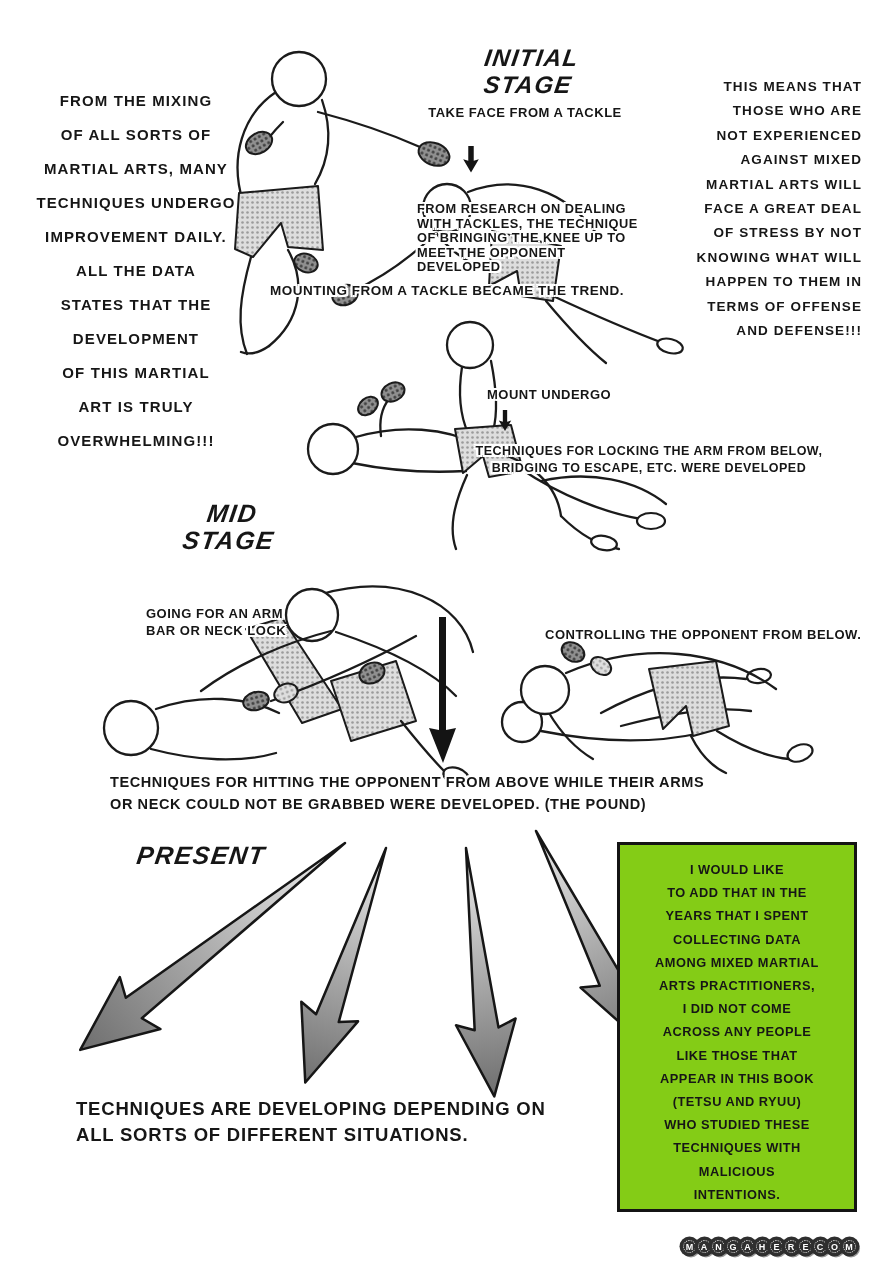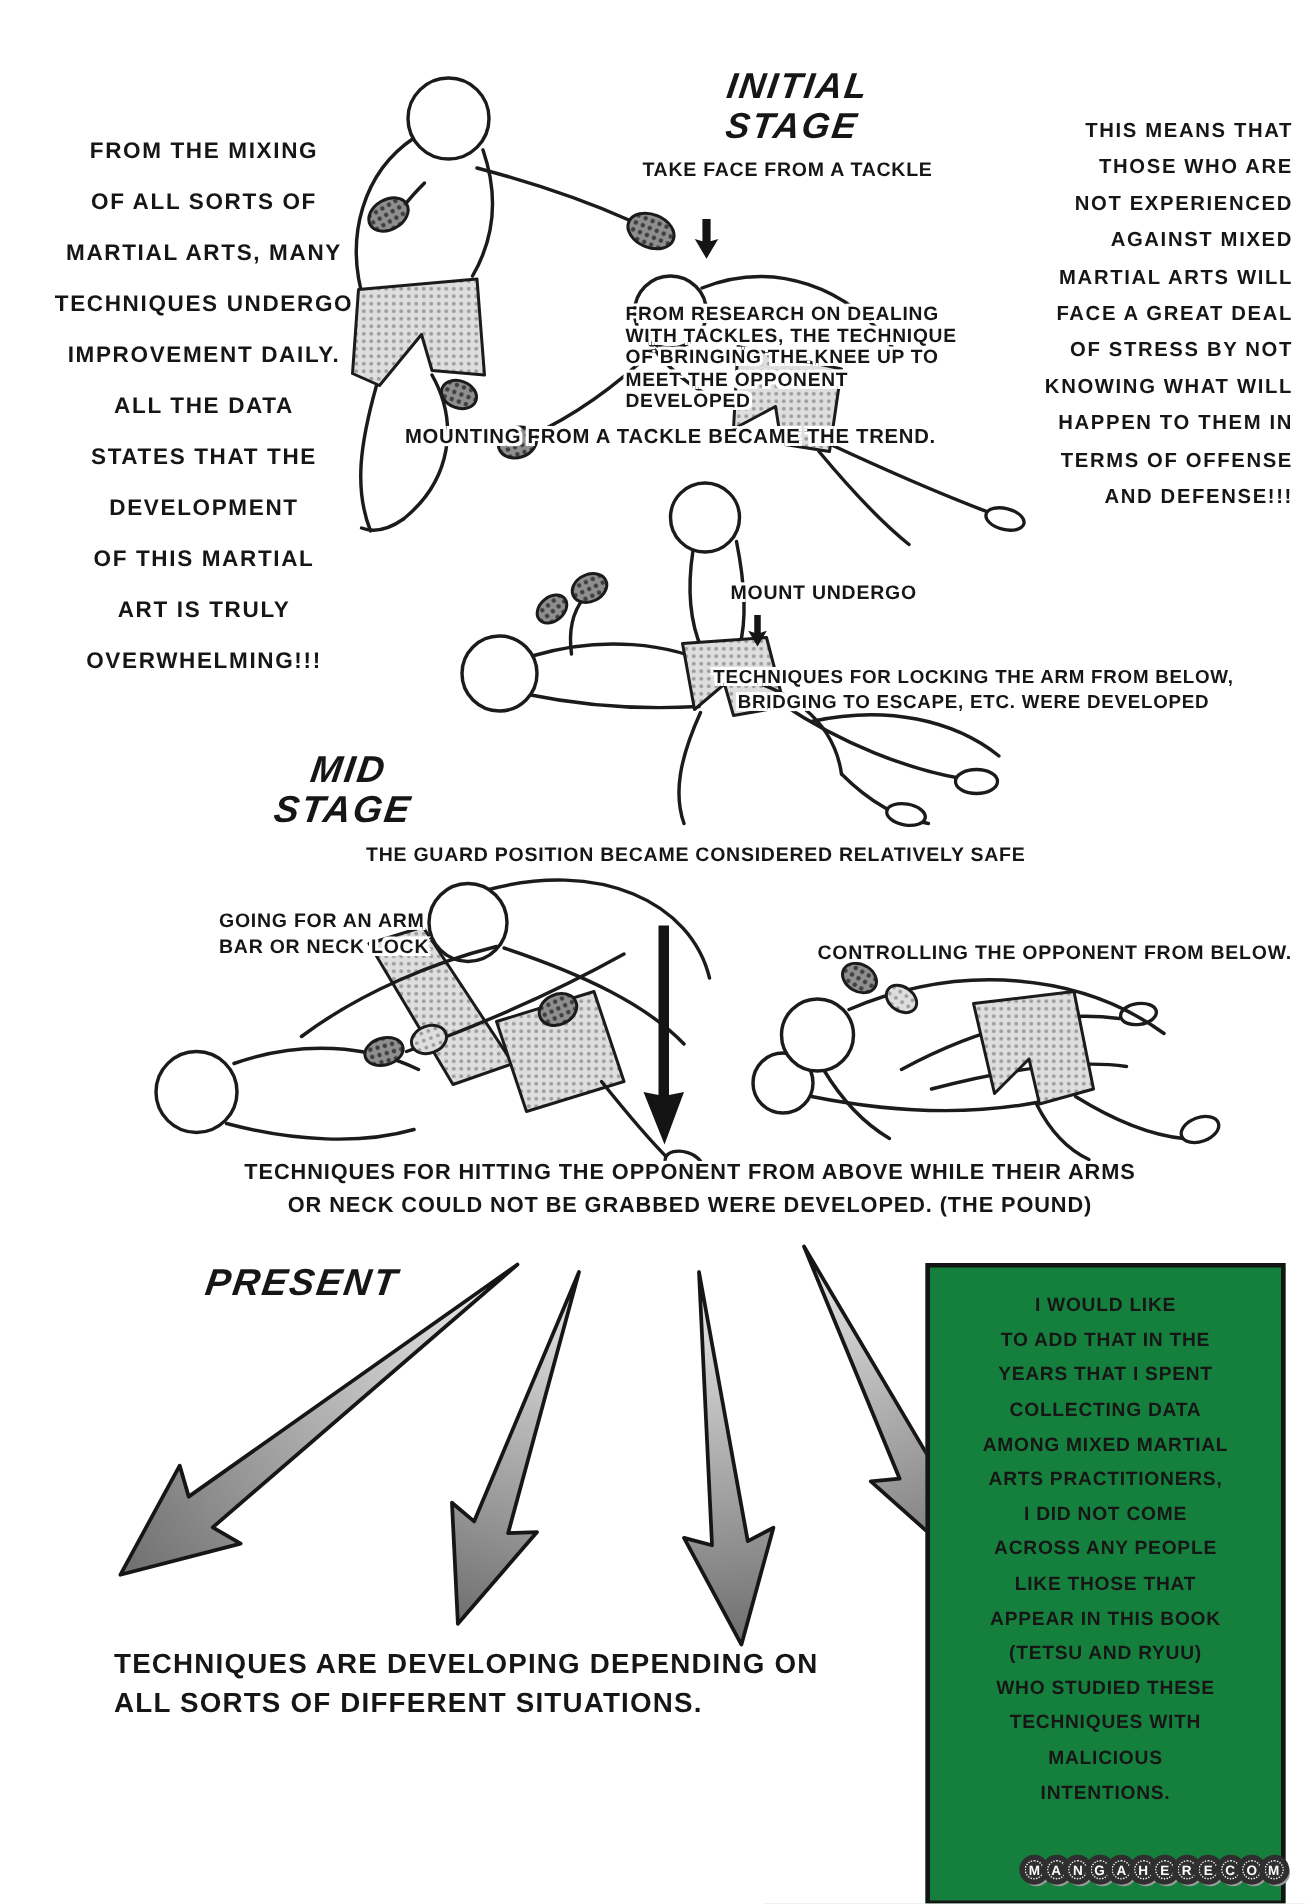--- a/index.html
+++ b/index.html
@@ -22,28 +22,28 @@
   #init-title{left:425px;top:44px;width:210px;text-align:center;font-size:24px;}
   #cap-takedown{left:410px;top:105px;width:230px;text-align:center;white-space:nowrap;}
   #cap-research{left:417px;top:182px;width:245px;line-height:14.6px;font-size:12.8px;margin-top:20px;}
   #cap-mounting{left:270px;top:283px;white-space:nowrap;font-size:13.5px;}
   #cap-mountpos{left:487px;top:387px;white-space:nowrap;}
   #cap-locking{left:463px;top:443px;width:372px;text-align:center;font-size:12.5px;line-height:16.5px;}
   #mid-title{left:148px;top:500px;width:165px;text-align:center;font-size:25px;}
   #cap-guard{left:244px;top:562px;white-space:nowrap;}
   #cap-armbar{left:146px;top:606px;line-height:16.5px;}
   #cap-controlling{left:545px;top:627px;white-space:nowrap;}
-  #cap-pound{left:110px;top:772px;width:700px;text-align:center;font-size:14.5px;
+  #cap-pound{left:110px;top:772px;width:700px;text-align:left;font-size:14.5px;
              line-height:21.5px;letter-spacing:.6px;}
   #present-title{left:137px;top:842px;font-size:25px;}
   #cap-conclusion{left:76px;top:1096px;width:545px;font-size:18.5px;line-height:26px;letter-spacing:.8px;}
 
   #author-note-box{
-    position:absolute;left:617px;top:842px;width:240px;height:428px;z-index:3;
-    background:#15803d;border:3px solid #141414;box-sizing:border-box;
+    position:absolute;left:617px;top:842px;width:240px;height:370px;z-index:3;
+    background:#84cc16;border:3px solid #141414;box-sizing:border-box;
   }
   #author-note-text{
     padding:13px 8px 0 8px;text-align:center;font-weight:bold;font-size:12.8px;
     line-height:23.2px;letter-spacing:.5px;white-space:pre-line;
   }
   #watermark{position:absolute;left:681px;top:1238px;z-index:3;display:flex;}
   .wm-c{
     width:17px;height:17px;border-radius:50%;background:#2f2f2f;color:#fff;
     display:flex;align-items:center;justify-content:center;
     font-size:9px;font-weight:bold;margin-left:-2.5px;
@@ -230,21 +230,20 @@
   <div class="txt cap halo" id="cap-mounting">MOUNTING FROM A TACKLE BECAME THE TREND.</div>
 
   <div class="txt cap halo" id="cap-mountpos">MOUNT UNDERGO</div>
 
   <div class="txt cap pre halo" id="cap-locking">TECHNIQUES FOR LOCKING THE ARM FROM BELOW,
 BRIDGING TO ESCAPE, ETC. WERE DEVELOPED</div>
 
   <div class="txt pre stage-title" id="mid-title">MID
 STAGE</div>
 
-  <div class="txt cap halo" id="cap-guard">THE GUARD POSITION BECAME CONSIDERED RELATIVELY SAFE</div>
 
   <div class="txt cap halo" id="cap-controlling">CONTROLLING THE OPPONENT FROM BELOW.</div>
 
   <div class="txt cap pre halo" id="cap-armbar">GOING FOR AN ARM
 BAR OR NECK LOCK</div>
 
   <div class="txt pre halo" id="cap-pound">TECHNIQUES FOR HITTING THE OPPONENT FROM ABOVE WHILE THEIR ARMS
 OR NECK COULD NOT BE GRABBED WERE DEVELOPED. (THE POUND)</div>
 
   <div class="txt stage-title" id="present-title">PRESENT</div>

